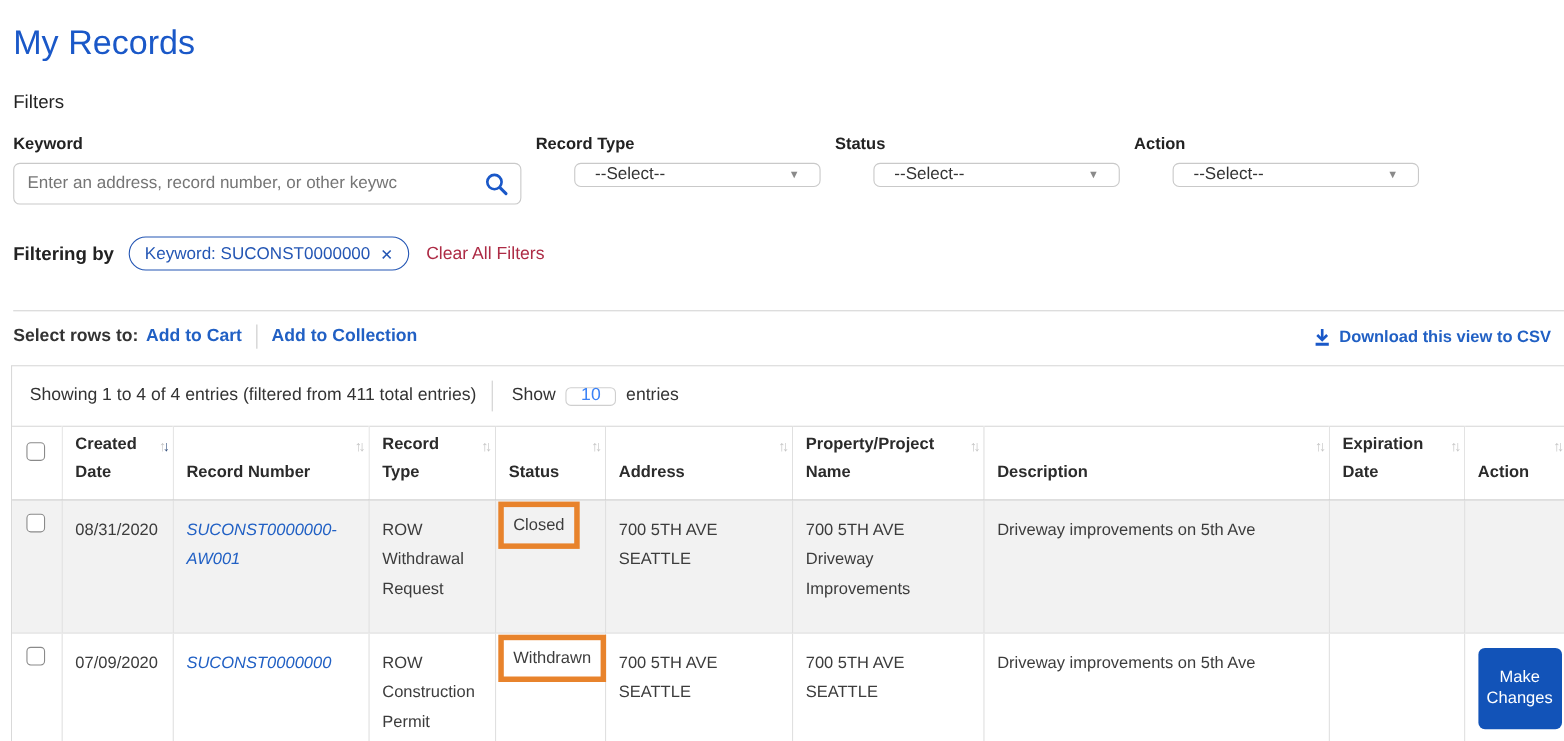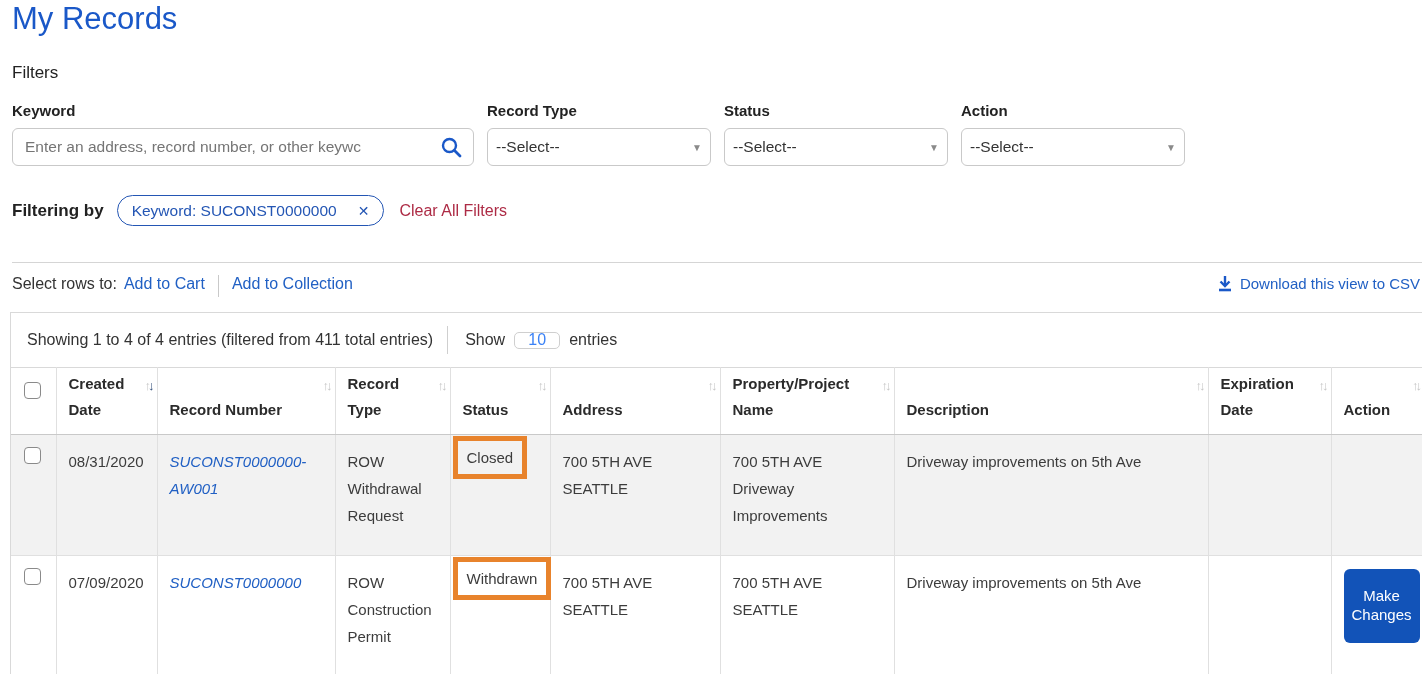--- a/index.html
+++ b/index.html
@@ -1,51 +1,51 @@
 <!DOCTYPE html>
 <html><head>
 <meta charset="utf-8">
 <style>
   * { box-sizing: border-box; margin: 0; padding: 0; }
   html, body { width: 1422px; height: 674px; overflow: hidden; background: #ffffff;
     font-family: "Liberation Sans", sans-serif; color: #3c3c3c; }
 
   .page { padding: 0 0 0 12px; }
 
-  .page-title { color: #1a58c8; font-size: 31px; font-weight: 400; padding-top: 0; line-height: 1.2; }
+  .page-title { color: #1a58c8; font-size: 31px; font-weight: 400; padding-top: 20px; line-height: 1.2; }
 
   .filters-heading { font-size: 17px; font-weight: 400; color: #222; margin-top: 26px; }
 
   .filters-row { display: flex; gap: 13px; margin-top: 19px; }
   .filter-field { display: flex; flex-direction: column; }
   .filter-label { font-size: 15px; font-weight: 700; color: #222; margin-bottom: 9px; }
 
   .keyword-wrap { position: relative; width: 462px; }
   .keyword-input { width: 462px; height: 38px; border: 1px solid #c9c9c9; border-radius: 6px;
     padding: 0 44px 0 12px; font-size: 15.5px; font-family: "Liberation Sans", sans-serif; color: #333; outline: none; }
   .keyword-input::placeholder { color: #757575; }
   .search-btn { position: absolute; right: 10px; top: 7px; width: 26px; height: 26px;
     background: none; border: none; cursor: pointer; padding: 0; }
 
-  .select-box { width: 224px; height: 38px; border: 1px solid #c9c9c9; border-radius: 6px;
+  .select-box { width: 224px; height: 22px; border: 1px solid #c9c9c9; border-radius: 6px;
     background: #fff; display: flex; align-items: center; justify-content: space-between;
-    padding: 0 8px; font-size: 15.5px; color: #333; cursor: pointer; }
+    padding: 0 18px; font-size: 15.5px; color: #333; cursor: pointer; margin-left: 35px; }
   .select-caret { color: #8a8a8a; font-size: 10px; }
 
   .filtering-row { display: flex; align-items: center; margin-top: 29px; }
   .filtering-label { font-size: 17px; font-weight: 700; color: #222; }
-  .filter-chip { display: inline-flex; align-items: center; gap: 21px; margin-left: 13px;
+  .filter-chip { display: inline-flex; align-items: center; gap: 9px; margin-left: 13px;
     border: 1.5px solid #2456b4; border-radius: 16px; height: 31px; padding: 0 14px;
     color: #2456b4; font-size: 15.5px; cursor: pointer; background: #fff; }
   .chip-close { font-size: 14px; line-height: 1; }
   .clear-all { margin-left: 15px; color: #ad2b45; font-size: 16px; text-decoration: none; cursor: pointer; }
 
   .section-divider { border: none; border-top: 1px solid #d5d5d5; margin: 36px 0 0 0; width: 1410px; }
 
-  .select-rows-bar { display: flex; align-items: flex-start; margin-top: 12px; padding-right: 2px; font-size: 16px; }
+  .select-rows-bar { display: flex; align-items: center; margin-top: 12px; padding-right: 12px; font-size: 16px; font-weight: bold; }
   .select-rows-label { color: #333; }
   .bar-link { color: #2160c4; text-decoration: none; cursor: pointer; margin-left: 7px; }
   .bar-sep { width: 1px; height: 22px; background: #c9c9c9; margin: 0 13px; }
   .download-link { margin-left: auto; color: #2160c4; font-size: 15px; text-decoration: none;
     display: inline-flex; align-items: center; gap: 7px; cursor: pointer; }
 
   .table-panel { margin: 15px 0 0 -2px; border: 1px solid #d9d9d9; width: 1414px; }
   .summary-bar { display: flex; align-items: center; padding: 13px 16px; font-size: 16px; color: #333; }
   .summary-sep { width: 1px; height: 28px; background: #cfcfcf; margin: 0 17px 0 14px; }
   .pagesize-box { display: inline-flex; align-items: center; justify-content: center;

